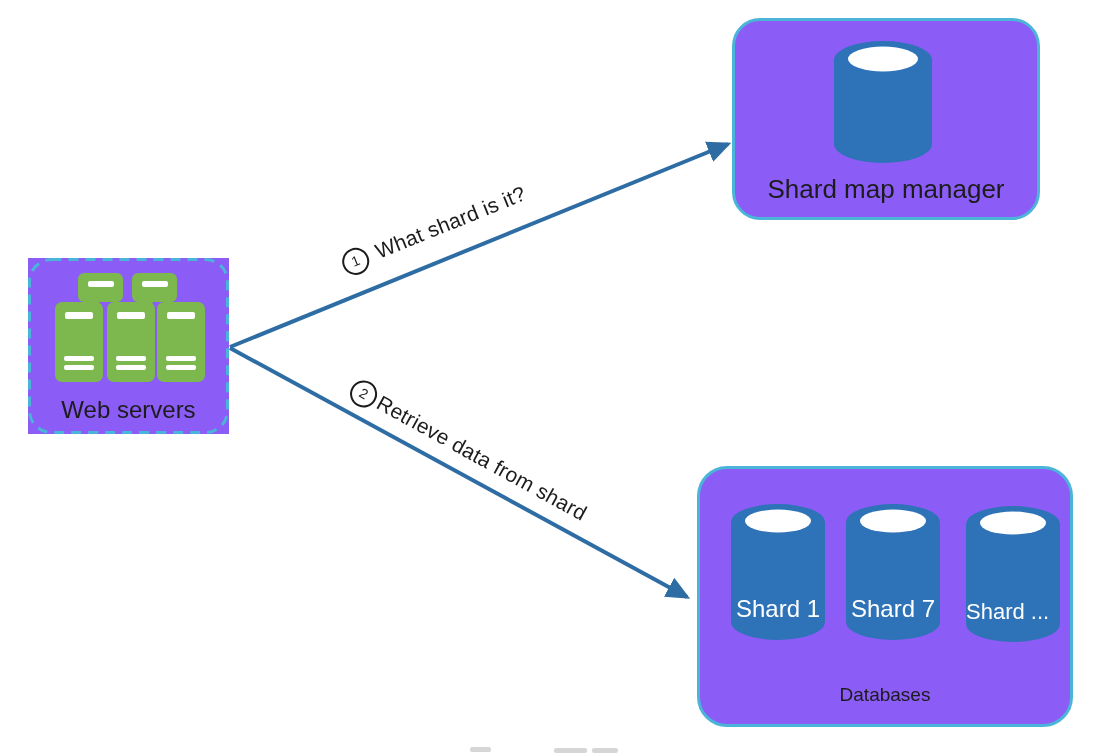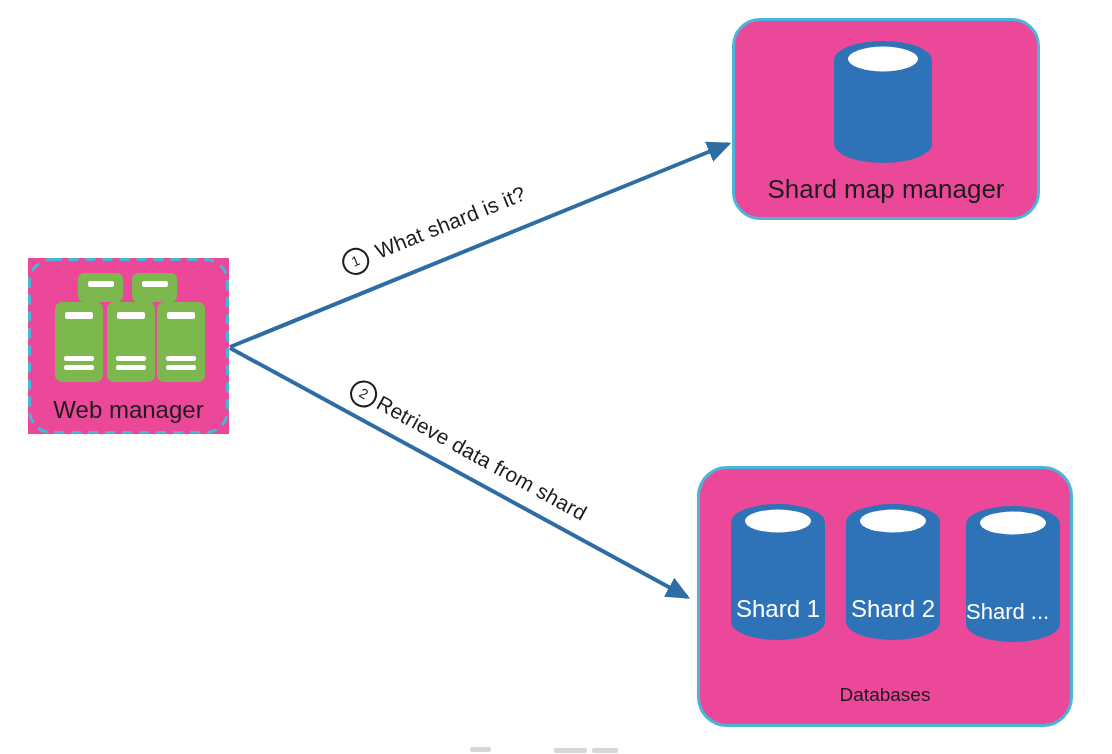--- a/index.html
+++ b/index.html
@@ -3,21 +3,21 @@
 <meta charset="utf-8">
 <style>
   html,body{margin:0;padding:0;background:#ffffff;}
   #canvas{
     position:relative;width:1112px;height:754px;overflow:hidden;background:#ffffff;
     font-family:"Liberation Sans", sans-serif;color:#1c1c1c;
   }
   .abs{position:absolute;}
 
   
-  .groupbox{position:absolute;box-sizing:border-box;background:#ec4899;}
+  .groupbox{position:absolute;box-sizing:border-box;background:#8b5cf6;}
   .solidbox{border:3px solid #4ab5d9;}
   #webservers-box{left:28px;top:258px;width:201px;height:176px;}
   #shardmap-box{left:732px;top:18px;width:308px;height:202px;border-radius:28px;}
   #databases-box{left:697px;top:466px;width:376px;height:261px;border-radius:30px;}
 
   .box-label{
     position:absolute;left:0;right:0;text-align:center;
     font-size:25px;color:#1c1c1c;white-space:nowrap;
   }
 
@@ -97,21 +97,21 @@
         <div class="bar-b1"></div>
         <div class="bar-b2"></div>
       </div>
       <div class="tower" style="left:129px;top:44px;">
         <div class="bar-top"></div>
         <div class="bar-b1"></div>
         <div class="bar-b2"></div>
       </div>
     </div>
 
-    <div class="box-label" style="bottom:10px;font-size:24px;">Web manager</div>
+    <div class="box-label" style="bottom:10px;font-size:24px;">Web servers</div>
   </div>
 
   <div class="groupbox solidbox" id="shardmap-box">
     <div class="cyl" style="left:99px;top:20px;width:98px;height:122px;">
       <svg width="98" height="122" viewBox="0 0 98 122">
         <path d="M0,19 A49,19 0 0 1 98,19 L98,103 A49,19 0 0 1 0,103 Z" fill="#2e73b8"></path>
         <ellipse cx="49" cy="18" rx="35" ry="12.5" fill="#ffffff"></ellipse>
       </svg>
     </div>
     <div class="box-label" style="bottom:12px;font-size:26px;">Shard map manager</div>
@@ -124,21 +124,21 @@
         <ellipse cx="47" cy="17" rx="33" ry="11.5" fill="#ffffff"></ellipse>
       </svg>
       <div class="cyl-text" style="top:58px;">Shard 1</div>
     </div>
 
     <div class="cyl" style="left:146px;top:35px;width:94px;height:136px;">
       <svg width="94" height="136" viewBox="0 0 94 136">
         <path d="M0,18 A47,18 0 0 1 94,18 L94,118 A47,18 0 0 1 0,118 Z" fill="#2e73b8"></path>
         <ellipse cx="47" cy="17" rx="33" ry="11.5" fill="#ffffff"></ellipse>
       </svg>
-      <div class="cyl-text" style="top:58px;">Shard 2</div>
+      <div class="cyl-text" style="top:58px;">Shard 7</div>
     </div>
 
     <div class="cyl" style="left:266px;top:37px;width:72px;height:136px;">
       <svg width="94" height="136" viewBox="0 0 94 136">
         <path d="M0,18 A47,18 0 0 1 94,18 L94,118 A47,18 0 0 1 0,118 Z" fill="#2e73b8"></path>
         <ellipse cx="47" cy="17" rx="33" ry="11.5" fill="#ffffff"></ellipse>
       </svg>
       <div class="cyl-text" style="top:60px;font-size:22px;">Shard ...</div>
     </div>
 

